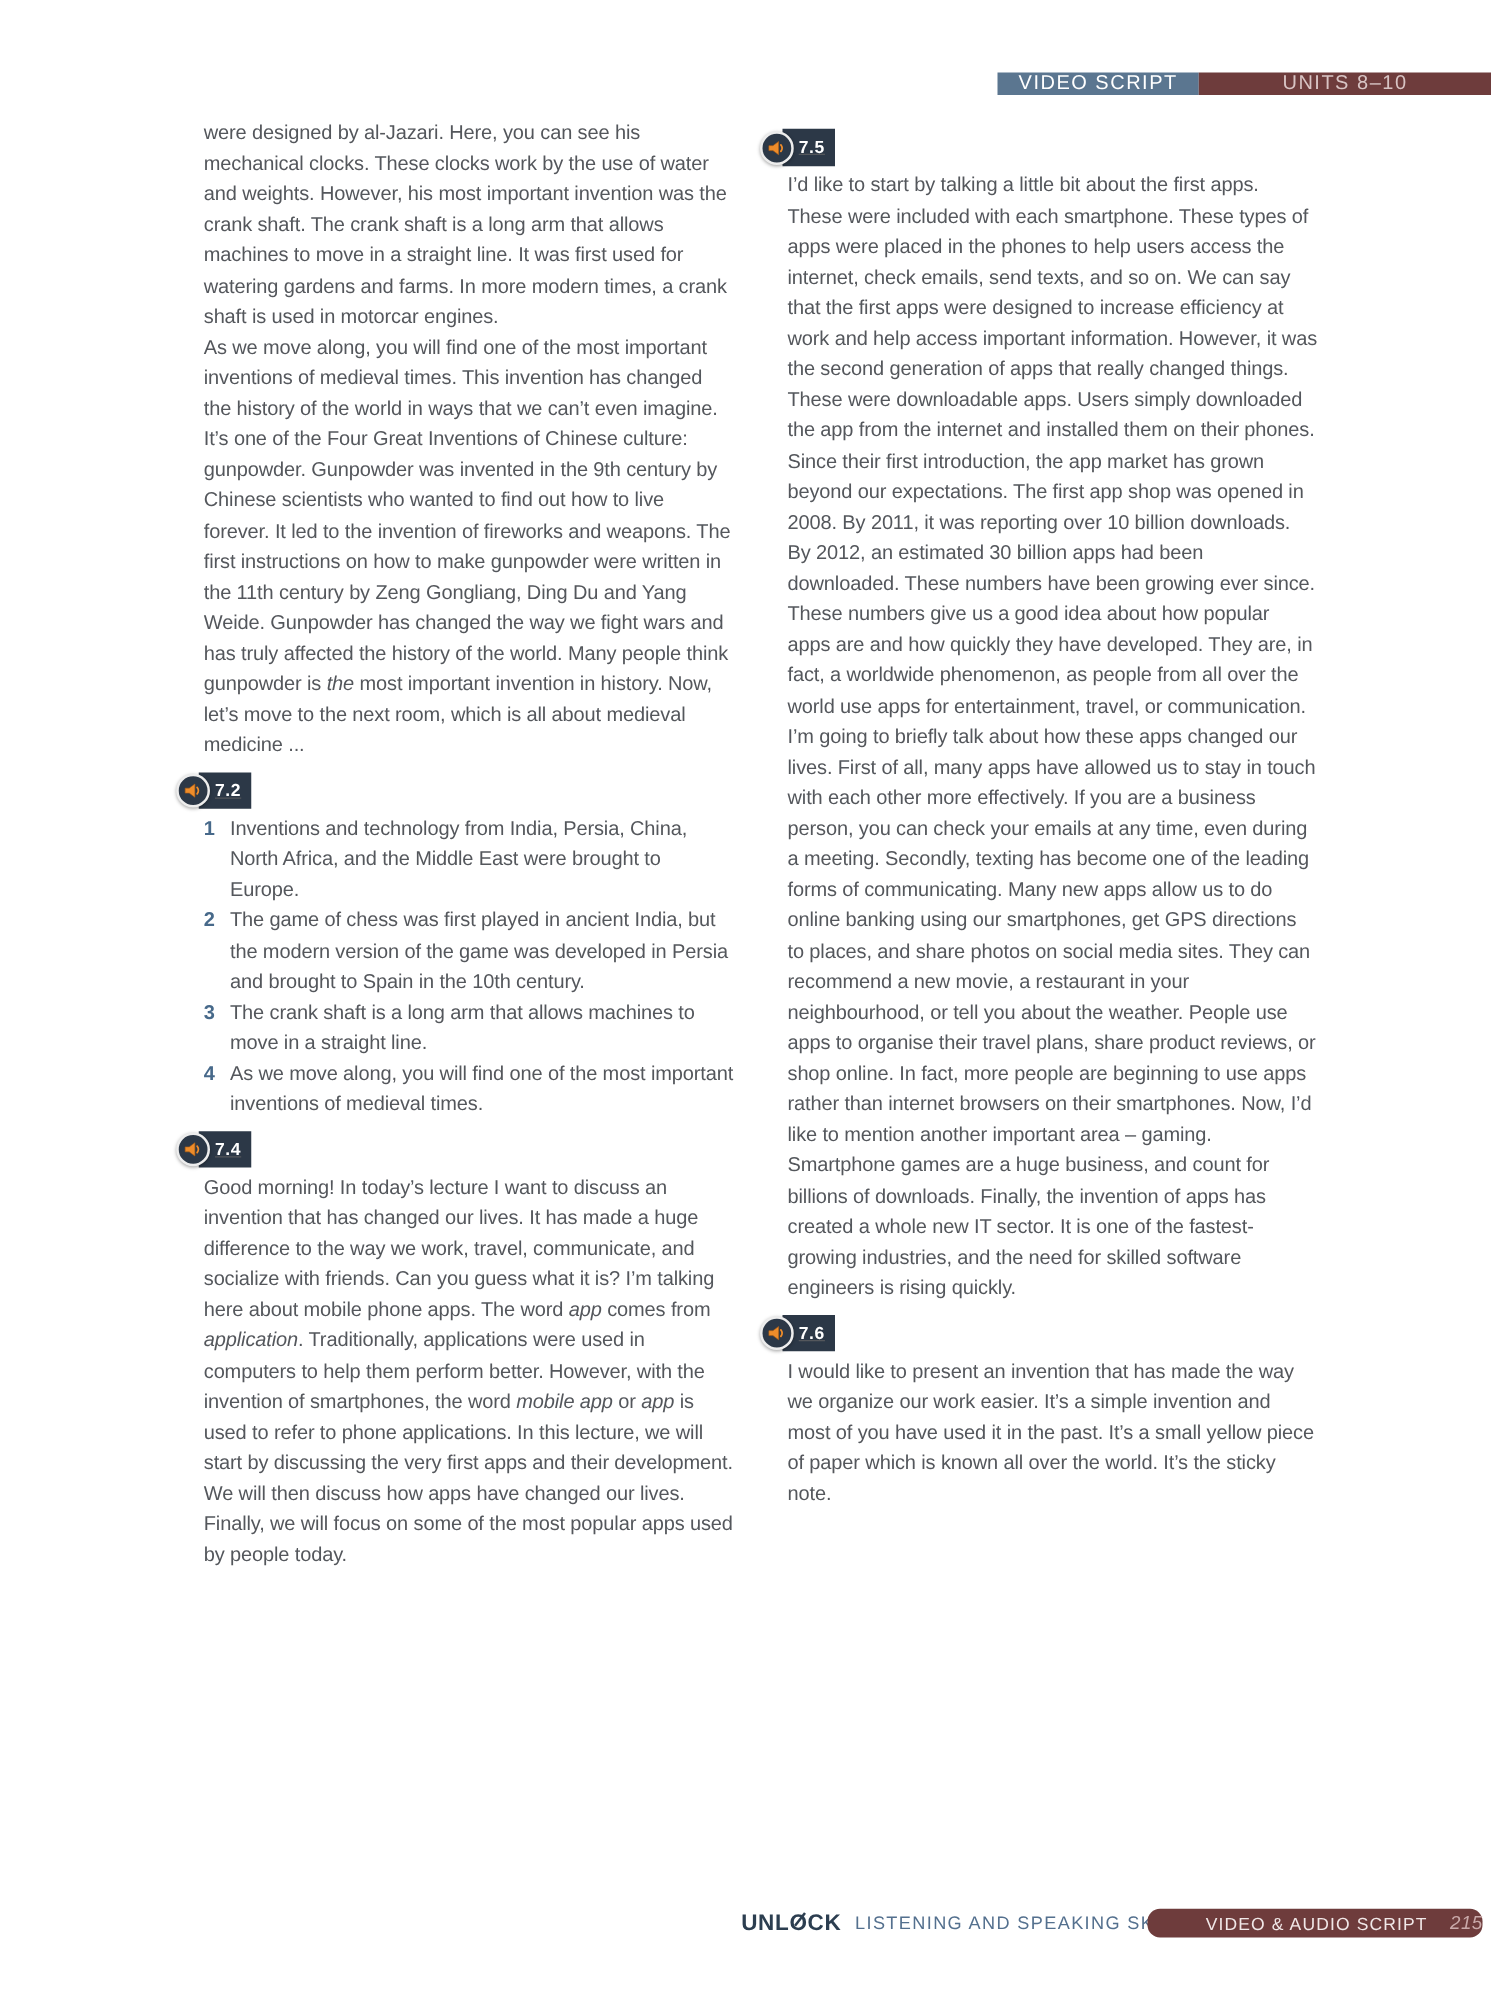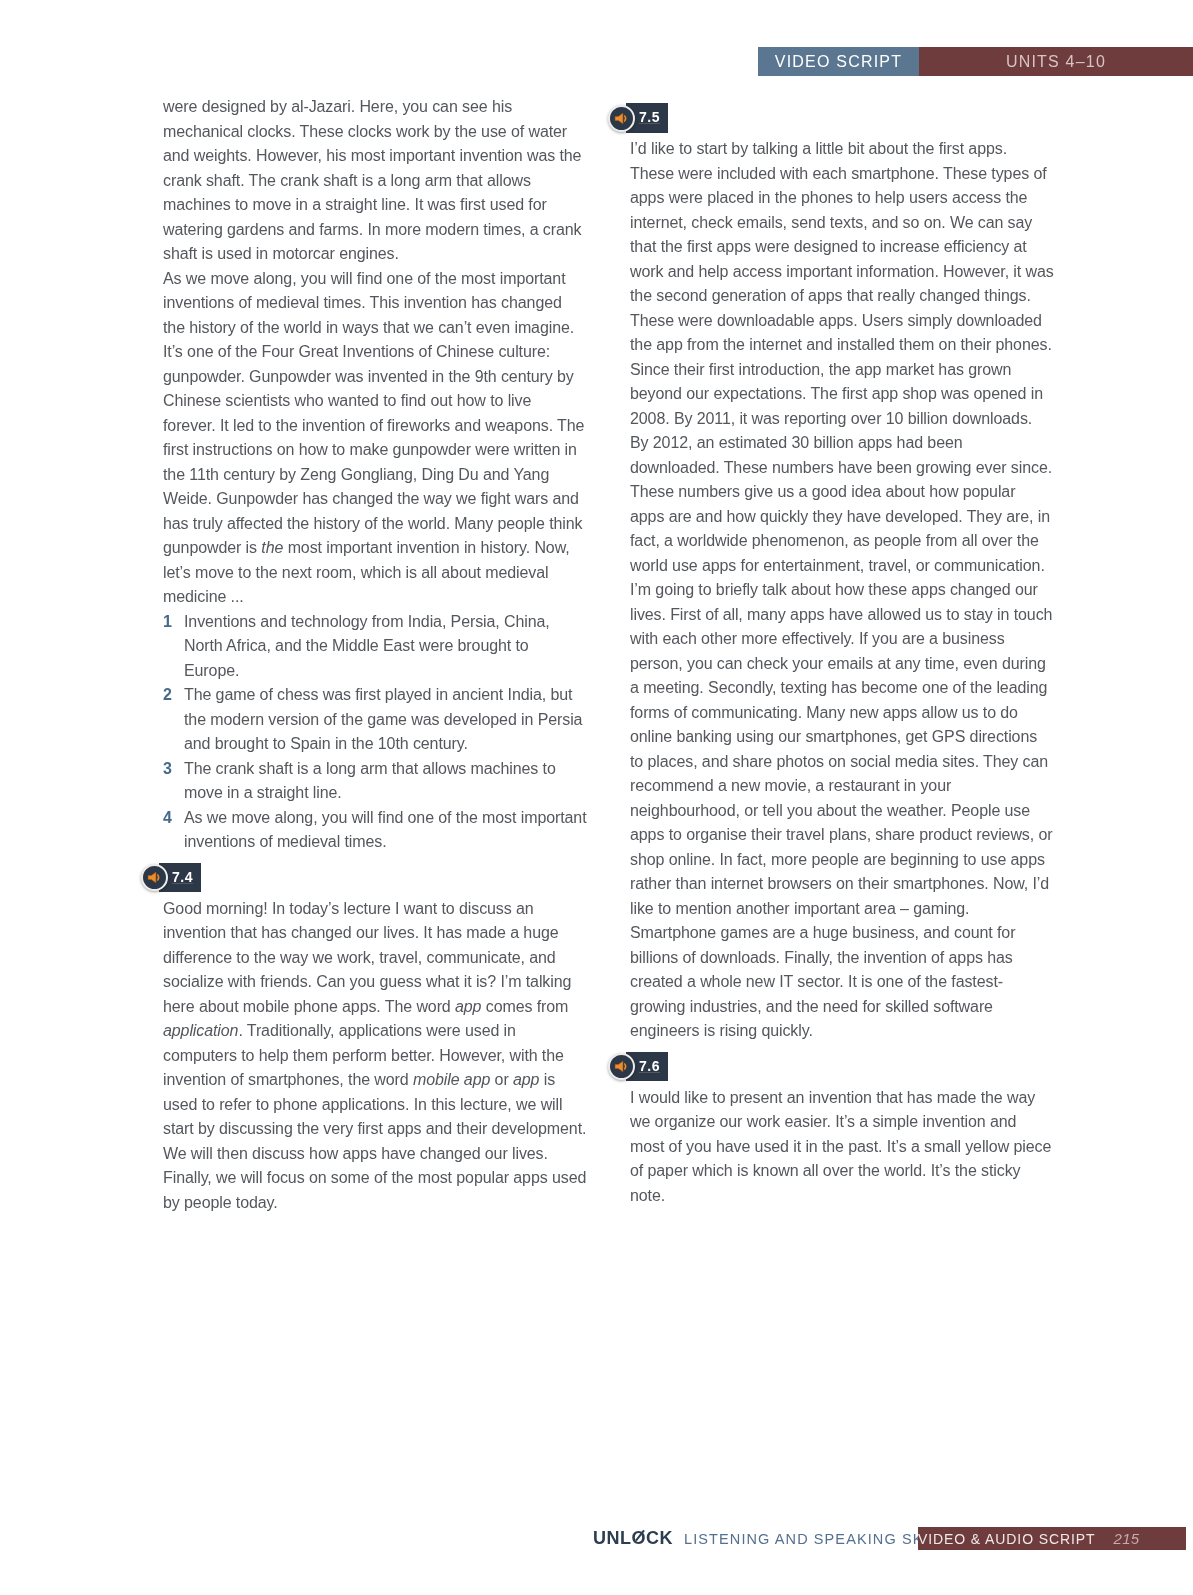--- a/index.html
+++ b/index.html
@@ -5,21 +5,21 @@
   html,body{margin:0;padding:0;}
   body{
     width:1193px;height:1595px;position:relative;background:#ffffff;
     font-family:"Liberation Sans",sans-serif;
     color:var(--body-text,#54575c);
     overflow:hidden;
   }
   .page{position:absolute;inset:0;}
 
   
-  .header{position:absolute;top:47px;left:758px;right:0;height:29px;display:flex;}
+  .header{position:absolute;top:47px;left:798px;right:0;height:29px;display:flex;align-items:flex-end;}
   .tab{display:flex;align-items:center;justify-content:center;font-size:16px;letter-spacing:1.2px;}
   .tab-blue{width:161px;background:var(--header-blue,#5b7690);color:#ffffff;}
   .tab-maroon{flex:1;background:var(--maroon,#6e3c3c);color:var(--units-pink,#d8c4c4);}
 
   
   .col{position:absolute;font-size:16px;line-height:24.5px;letter-spacing:-0.1px;}
   .col-left{left:163px;top:95px;width:424px;}
   .col-right{left:630px;top:95px;width:424px;}
   .col p{margin:0;}
   em{margin-top:32px;}
@@ -51,43 +51,52 @@
   .brand-o{position:relative;display:inline-block;}
   .brand-o::after{
     content:"";position:absolute;left:52%;top:6%;width:2px;height:62%;
     background:var(--brand-navy,#2c3e50);transform:rotate(38deg);
   }
   .series{color:var(--footer-blue,#54708e);font-size:14.5px;margin-left:11px;letter-spacing:1.1px;}
   .level{color:var(--footer-blue,#54708e);font-size:14.5px;margin-left:11px;font-weight:bold;}
   .footer-box{
     position:absolute;left:918px;right:7px;top:0;height:23px;
     background:var(--maroon,#6e3c3c);
-    display:flex;align-items:center;justify-content:flex-start;
-    color:#f1e8e8;font-size:14px;letter-spacing:.9px;white-space:nowrap;
+    display:flex;align-items:center;justify-content:flex-end;
+    color:#f1e8e8;font-size:14px;letter-spacing:.9px;white-space:nowrap;border-radius:10px;
   }
   .footer-box .pagenum{color:var(--pagenum-pink,#c9a9a9);margin-left:18px;font-size:15px;letter-spacing:.3px;font-style:italic;}
 </style>
 </head>
 <body>
 
 <div class="page">
 
   <header class="header">
     <div class="tab tab-blue">
       <span>VIDEO SCRIPT</span>
     </div>
     <div class="tab tab-maroon">
-      <span>UNITS 4–10</span>
+      <span>UNITS 8–10</span>
     </div>
   </header>
 
   <main class="col col-left">
     <p><span>were designed by al-Jazari. Here, you can see his mechanical clocks. These clocks work by the use of water and weights. However, his most important invention was the crank shaft. The crank shaft is a long arm that allows machines to move in a straight line. It was first used for watering gardens and farms. In more modern times, a crank shaft is used in motorcar engines.</span></p>
     <p><span>As we move along, you will find one of the most important inventions of medieval times. This invention has changed the history of the world in ways that we can’t even imagine. It’s one of the Four Great Inventions of Chinese culture: gunpowder. Gunpowder was invented in the 9th century by Chinese scientists who wanted to find out how to live forever. It led to the invention of fireworks and weapons. The first instructions on how to make gunpowder were written in the 11th century by Zeng Gongliang, Ding Du and Yang Weide. Gunpowder has changed the way we fight wars and has truly affected the history of the world. Many people think gunpowder is </span><em>the</em><span> most important invention in history. Now, let’s move to the next room, which is all about medieval medicine ...</span></p>
 
+    <div class="audio-marker">
+      <span class="audio-icon">
+        <svg width="17" height="17" viewBox="0 0 24 24" aria-hidden="true">
+          <path d="M3 9.2v5.6h4.6L14 19.5v-15L7.6 9.2z" fill="#ee8c2a" stroke="#b05f14" stroke-width="0.7"></path>
+          <path d="M16.5 8.3a6 6 0 0 1 0 7.4" fill="none" stroke="#ee8c2a" stroke-width="2" stroke-linecap="round"></path>
+        </svg>
+      </span>
+      <span class="audio-label">7.2</span>
+    </div>
 
     <ol class="exercise">
       <li>
         <span class="num">1</span>
         <span><span>Inventions and technology from India, Persia, China, North Africa, and the Middle East were brought to Europe.</span></span>
       </li>
       <li>
         <span class="num">2</span>
         <span><span>The game of chess was first played in ancient India, but the modern version of the game was developed in Persia and brought to Spain in the 10th century.</span></span>
       </li>

